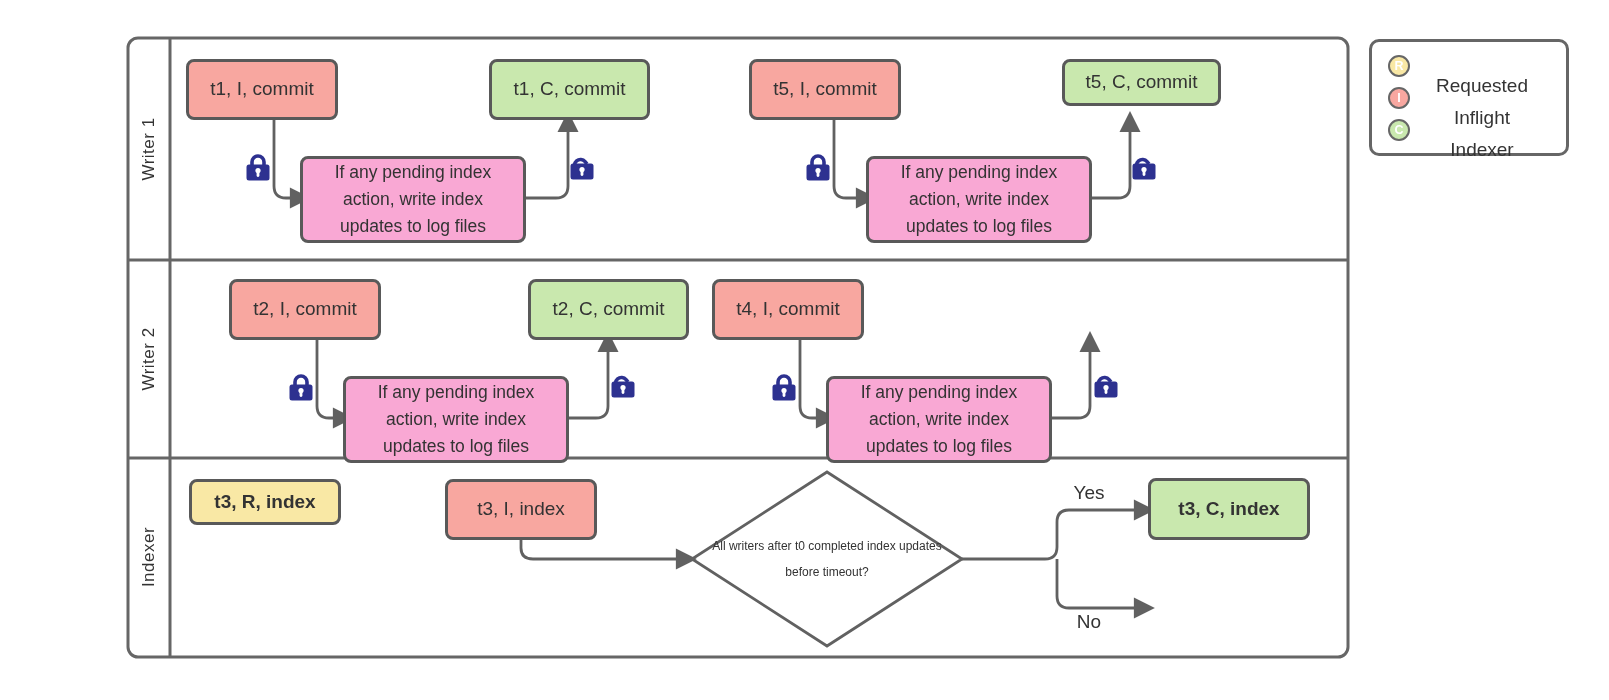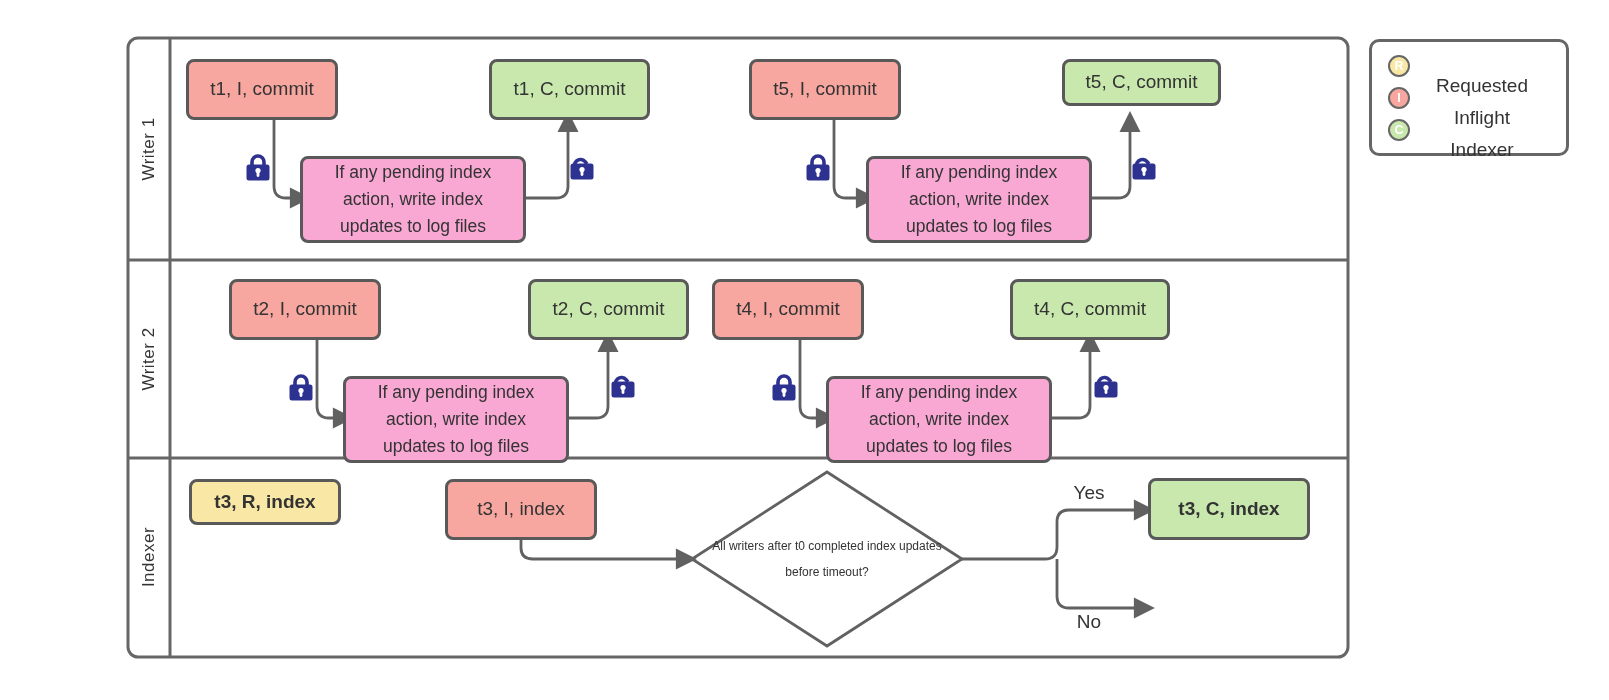--- a/index.html
+++ b/index.html
@@ -119,21 +119,20 @@
   <div class="node state-commit" style="left:489px;top:59px;width:161px;height:61px;">t1, C, commit</div>
   <div class="node state-inflight" style="left:749px;top:59px;width:152px;height:61px;">t5, I, commit</div>
   <div class="node process" style="left:866px;top:156px;width:226px;height:87px;">If any pending index action, write index updates to log files</div>
   <div class="node state-commit" style="left:1050px;top:59px;width:159px;height:47px;margin-left:12px;">t5, C, commit</div>
 
   <div class="node state-inflight" style="left:229px;top:279px;width:152px;height:61px;">t2, I, commit</div>
   <div class="node process" style="left:343px;top:376px;width:226px;height:87px;">If any pending index action, write index updates to log files</div>
   <div class="node state-commit" style="left:528px;top:279px;width:161px;height:61px;">t2, C, commit</div>
   <div class="node state-inflight" style="left:712px;top:279px;width:152px;height:61px;">t4, I, commit</div>
   <div class="node process" style="left:826px;top:376px;width:226px;height:87px;">If any pending index action, write index updates to log files</div>
-  <div class="node state-commit" style="left:1010px;top:279px;width:160px;height:61px;">t4, C, commit</div>
 
   <div class="node state-requested" style="left:189px;top:479px;width:152px;height:46px;font-weight:bold;">t3, R, index</div>
   <div class="node state-inflight" style="left:445px;top:479px;width:152px;height:61px;">t3, I, index</div>
   <div class="diamond-text" style="left:697px;top:517px;width:260px;height:84px;">All writers after t0 completed index updates before timeout?</div>
   <div class="node state-commit" style="left:1148px;top:478px;width:162px;height:62px;font-weight:bold;">t3, C, index</div>
 
   <div class="edge-label" style="left:1059px;top:482px;">Yes</div>
   <div class="edge-label" style="left:1059px;top:611px;">No</div>
 
   <div class="legend" style="left:1369px;top:39px;width:200px;height:117px;">

